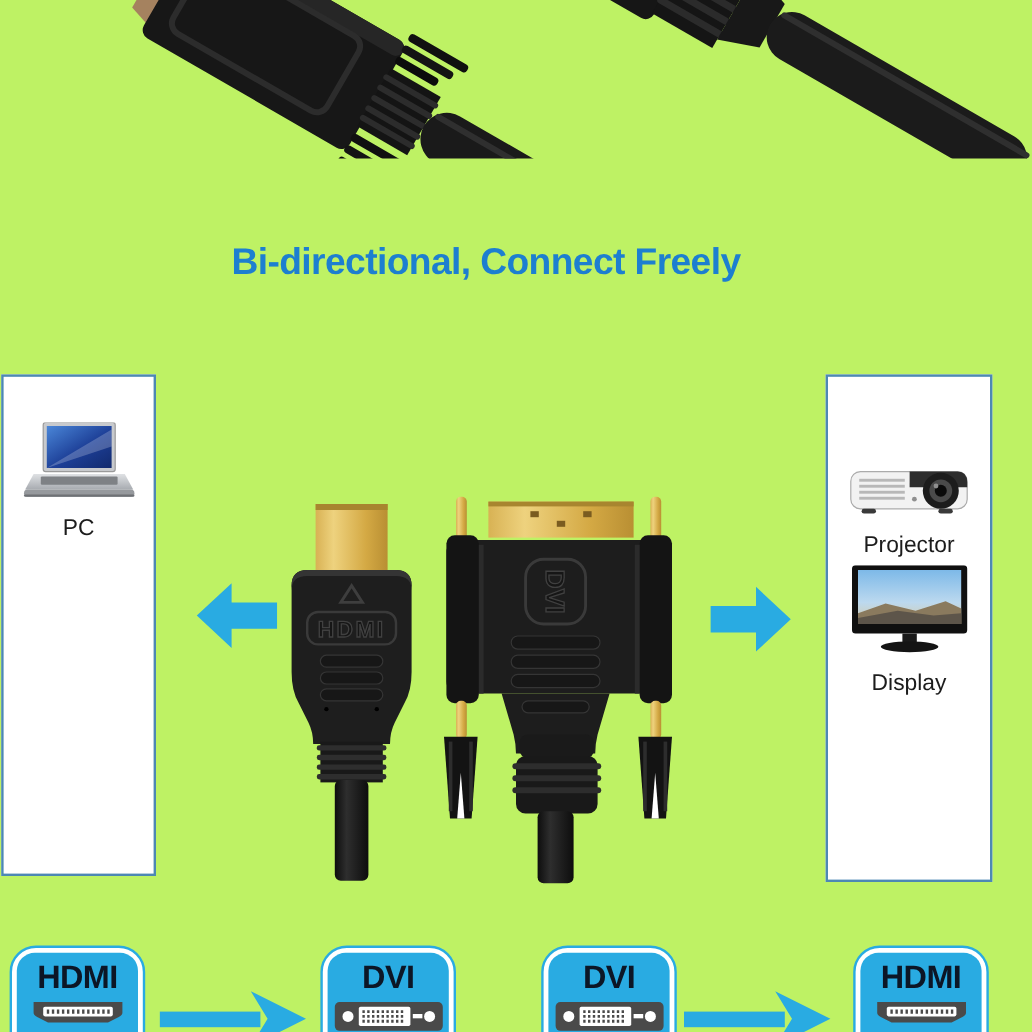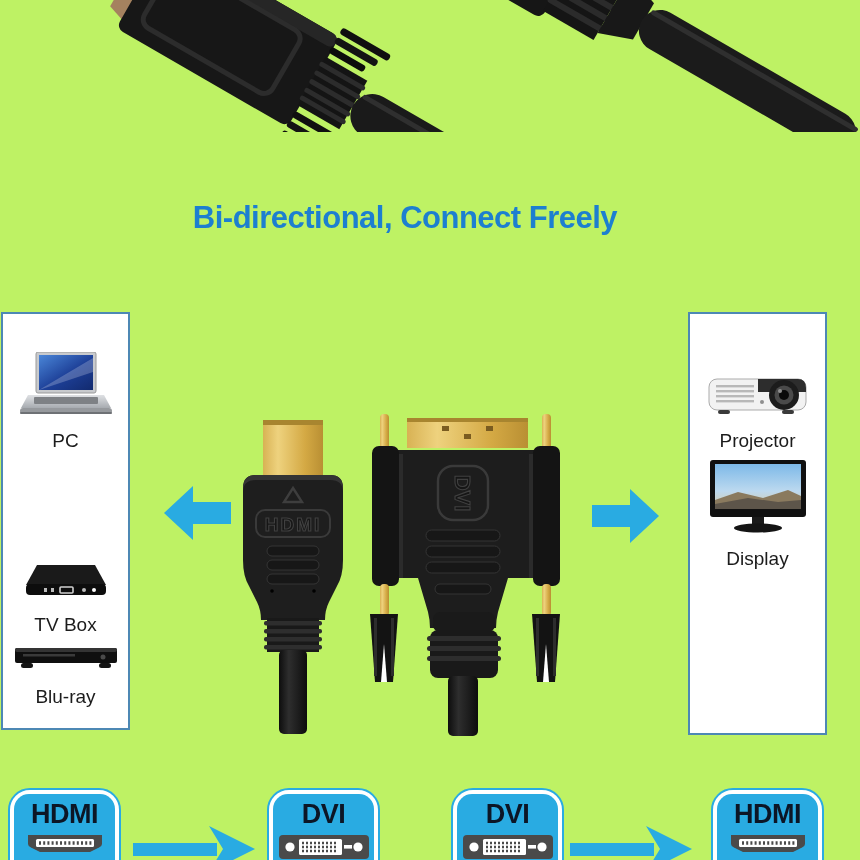--- a/index.html
+++ b/index.html
@@ -97,65 +97,42 @@
         <rect x="18" y="0" width="60" height="41" rx="2" fill="#c8cacd" stroke="#9a9a9a"></rect>
         <rect x="21" y="3" width="54" height="35" fill="url(#lapScr)"></rect>
         <polygon points="21,38 75,6 75,20 21,38" fill="#ffffff" opacity="0.22"></polygon>
         <polygon points="10,43 86,43 93,56 3,56" fill="url(#silver)"></polygon>
         <rect x="16" y="45" width="64" height="7" rx="1" fill="#7e8185"></rect>
         <rect x="2" y="56" width="92" height="6" rx="3" fill="#96999d"></rect>
         <rect x="2" y="60" width="92" height="2" rx="1" fill="#6e7175"></rect>
       </svg>
       <div class="dev-label">PC</div>
     </div>
-    <div class="device" style="top:248px;">
-      <svg width="92" height="40" viewBox="0 0 92 40">
-        <polygon points="17,3 75,3 86,23 6,23" fill="#1a1a1a"></polygon>
-        <rect x="6" y="22" width="80" height="11" rx="4" fill="#0d0d0d"></rect>
-        <rect x="40" y="25" width="13" height="6" rx="1" fill="none" stroke="#cfcfcf" stroke-width="1.6"></rect>
-        <rect x="24" y="26" width="3" height="4" fill="#bbbbbb"></rect>
-        <rect x="31" y="26" width="3" height="4" fill="#bbbbbb"></rect>
-        <circle cx="64" cy="28" r="2" fill="#bbbbbb"></circle>
-        <circle cx="74" cy="28" r="2" fill="#ffffff"></circle>
-      </svg>
-      <div class="dev-label">TV Box</div>
-    </div>
-    <div class="device" style="top:326px;">
-      <svg width="106" height="34" viewBox="0 0 106 34">
-        <rect x="2" y="8" width="102" height="15" rx="2" fill="#0f0f0f"></rect>
-        <rect x="2" y="8" width="102" height="4" rx="2" fill="#343434"></rect>
-        <rect x="10" y="14" width="52" height="2.5" fill="#3a3a3a"></rect>
-        <circle cx="90" cy="17" r="2.5" fill="#4a4a4a"></circle>
-        <rect x="8" y="23" width="12" height="5" rx="2.5" fill="#141414"></rect>
-        <rect x="86" y="23" width="12" height="5" rx="2.5" fill="#141414"></rect>
-      </svg>
-      <div class="dev-label">Blu-ray</div>
-    </div>
   </div>
 
   <div class="panel panel-right">
-    <div class="device" style="top:56px;">
+    <div class="device" style="top:70px;">
       <svg width="104" height="48" viewBox="0 0 104 48">
         <rect x="3" y="9" width="97" height="31" rx="8" fill="#f2f2f2" stroke="#ababab"></rect>
         <path d="M52,9 h40 q8,0 8,9 v4 h-48 z" fill="#2d2d2d"></path>
         <circle cx="78" cy="25" r="15" fill="#1c1c1c"></circle>
         <circle cx="78" cy="25" r="9.5" fill="#4a4a4a"></circle>
         <circle cx="78" cy="25" r="5" fill="#0a0a0a"></circle>
         <circle cx="74" cy="21" r="2" fill="#8f8f8f"></circle>
         <rect x="10" y="15" width="38" height="2.4" fill="#b8b8b8"></rect>
         <rect x="10" y="20" width="38" height="2.4" fill="#b8b8b8"></rect>
         <rect x="10" y="25" width="38" height="2.4" fill="#b8b8b8"></rect>
         <rect x="10" y="30" width="38" height="2.4" fill="#b8b8b8"></rect>
         <circle cx="56" cy="32" r="2" fill="#8f8f8f"></circle>
         <rect x="12" y="40" width="12" height="4" rx="2" fill="#3a3a3a"></rect>
         <rect x="76" y="40" width="12" height="4" rx="2" fill="#3a3a3a"></rect>
       </svg>
       <div class="dev-label">Projector</div>
     </div>
-    <div class="device" style="top:146px;justify-content:space-between;">
+    <div class="device" style="top:157px;justify-content:space-between;">
       <svg width="100" height="76" viewBox="0 0 100 76">
         <defs>
           <linearGradient id="scrSky" x1="0" y1="0" x2="0" y2="1">
             <stop offset="0" stop-color="#7db9e8"></stop>
               <stop offset="0.6" stop-color="#bcd9ef"></stop>
               <stop offset="1" stop-color="#d8cba8"></stop>
           </linearGradient>
         </defs>
         <rect x="2" y="0" width="96" height="57" rx="3" fill="#101010"></rect>
         <rect x="7" y="4" width="86" height="45" fill="url(#scrSky)"></rect>

